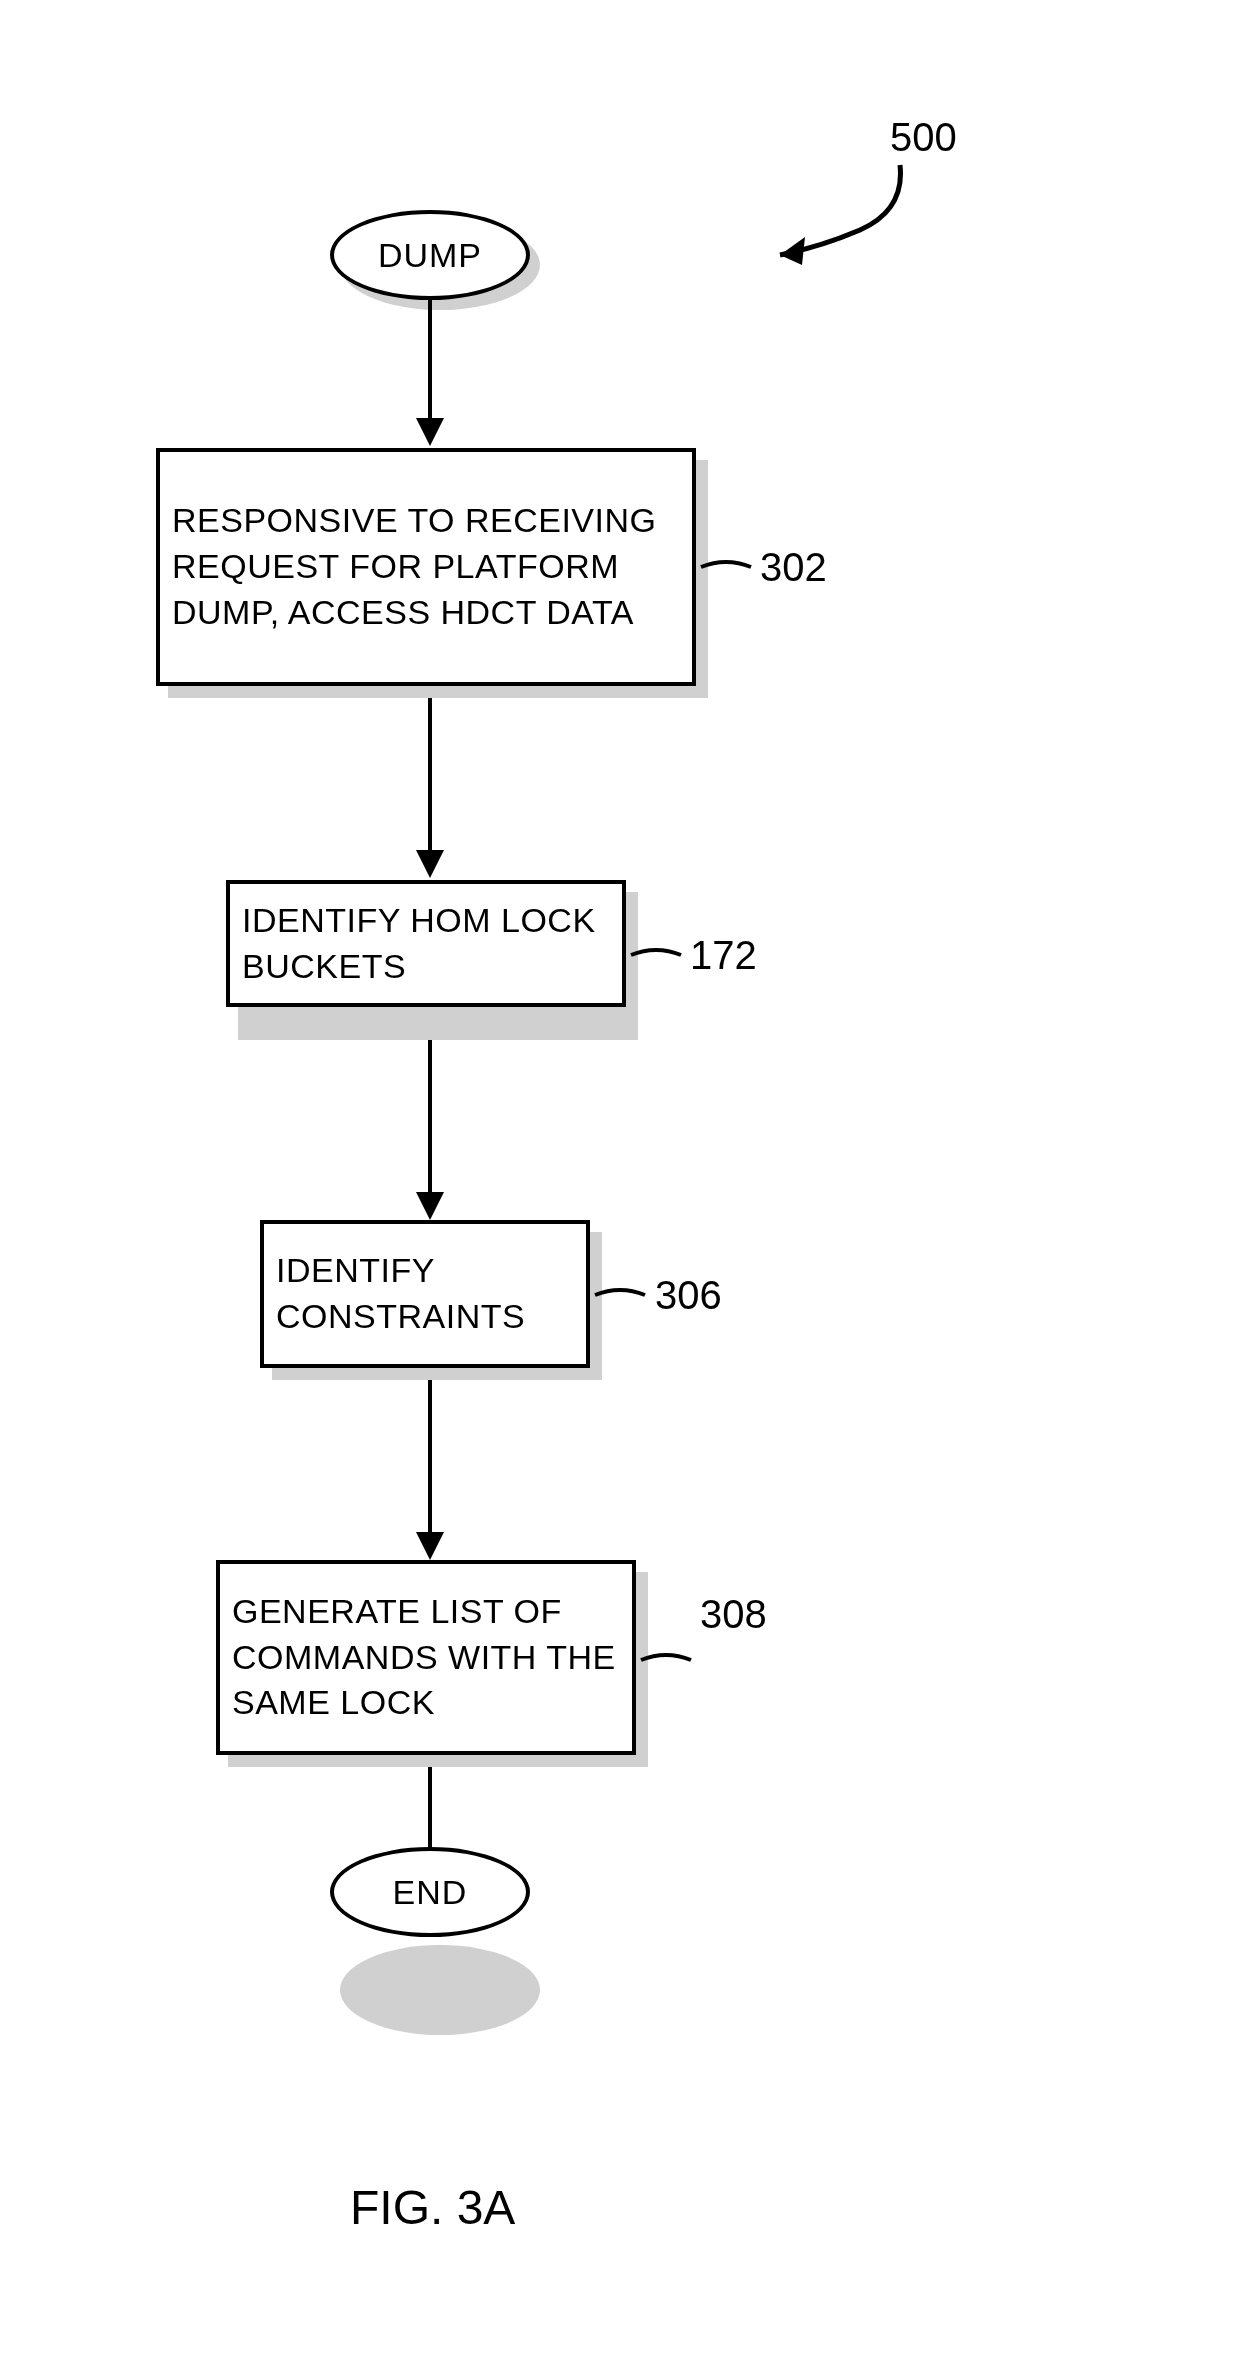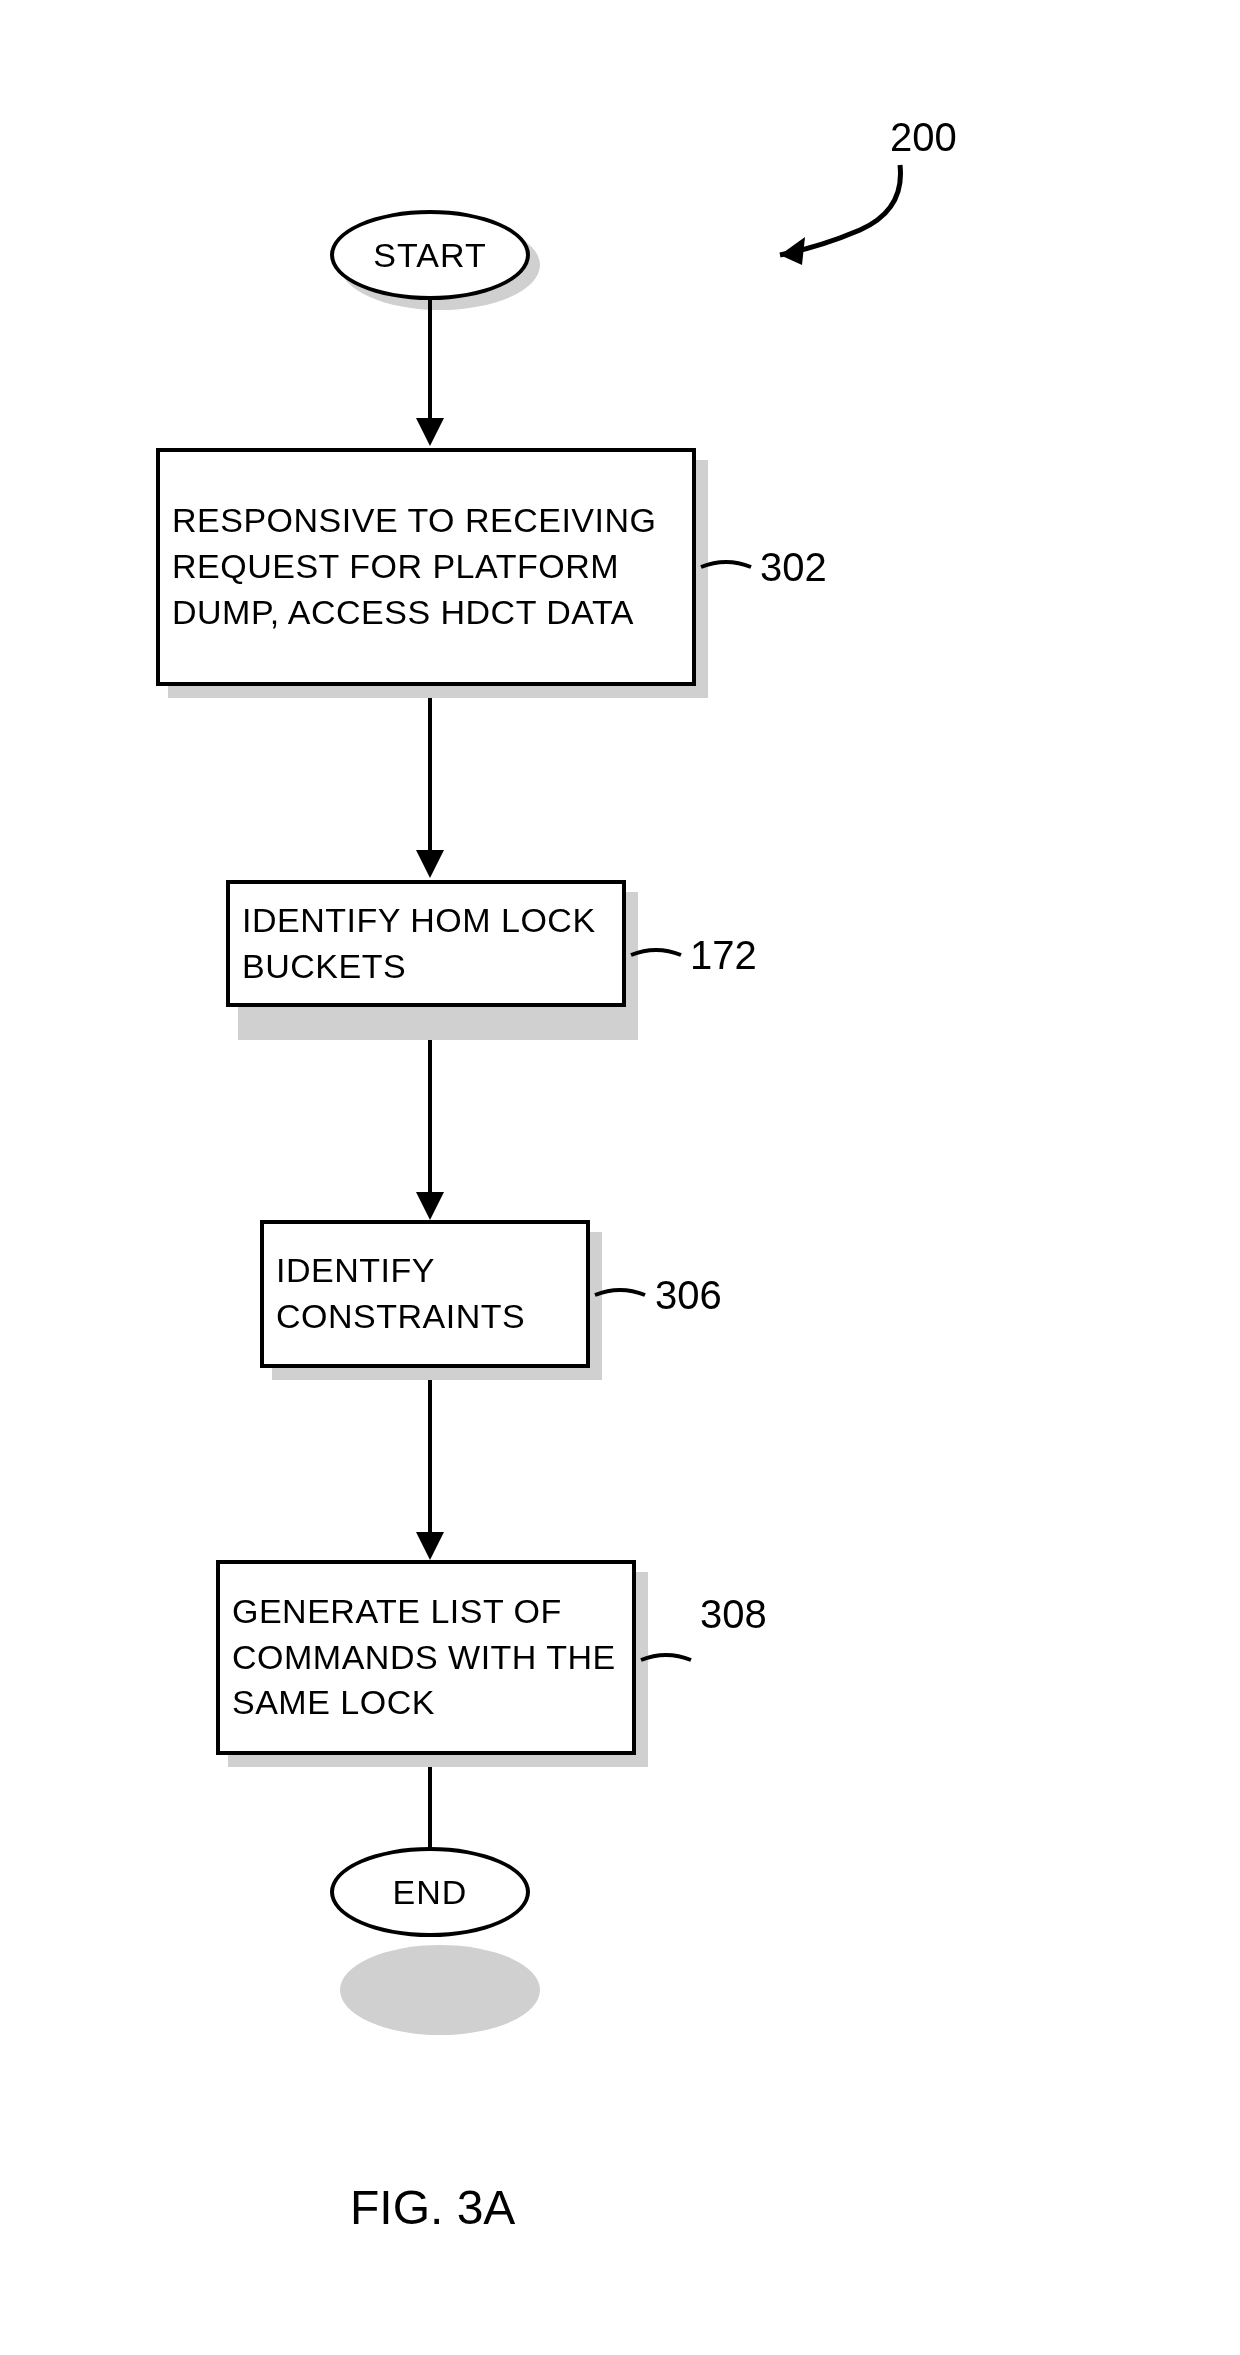--- a/index.html
+++ b/index.html
@@ -72,29 +72,29 @@
     .ref-svg {
       position: absolute;
     }
     .leader-svg {
       position: absolute;
     }
   </style>
 </head>
 <body>
 
-<div class="label" style="left: 890px; top: 115px;">200</div>
+<div class="label" style="left: 890px; top: 115px;">500</div>
 <svg class="ref-svg" style="left: 750px; top: 155px; width: 180px; height: 130px;">
   <path d="M 150 10 Q 155 55 110 75 Q 70 92 30 100" stroke="#000" stroke-width="5" fill="none"></path>
   <polygon points="30,100 55,82 52,110" fill="#000"></polygon>
 </svg>
 
 <div class="terminal-shadow" style="left: 340px; top: 220px;"></div>
 <div class="terminal" style="left: 330px; top: 210px;">
-  <span>START</span>
+  <span>DUMP</span>
 </div>
 
 <div class="arrow-line" style="left: 428px; top: 300px; height: 120px;"></div>
 <div class="arrowhead" style="left: 416px; top: 418px;"></div>
 
 <div class="box-shadow" style="left: 168px; top: 460px; width: 540px; height: 238px;"></div>
 <div class="box" style="left: 156px; top: 448px; width: 540px; height: 238px;">
   <span>RESPONSIVE TO RECEIVING REQUEST FOR PLATFORM DUMP, ACCESS HDCT DATA</span>
 </div>
 <svg class="leader-svg" style="left: 696px; top: 552px; width: 60px; height: 30px;">

